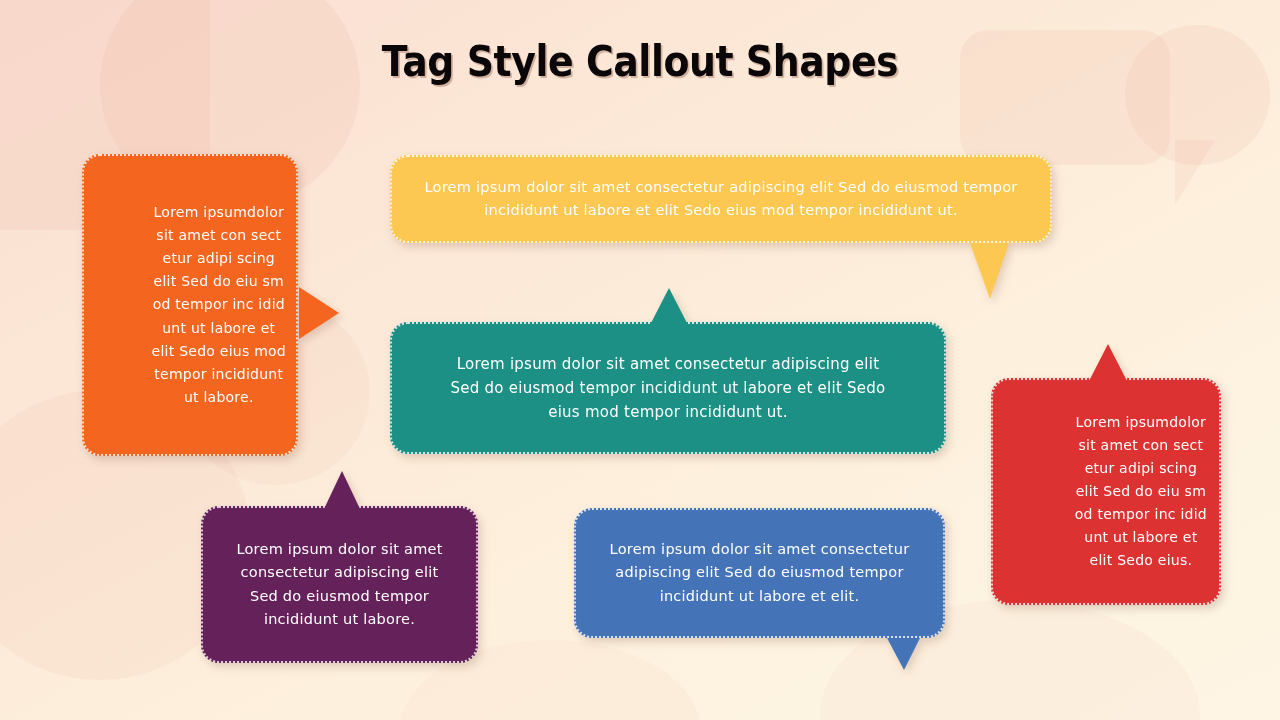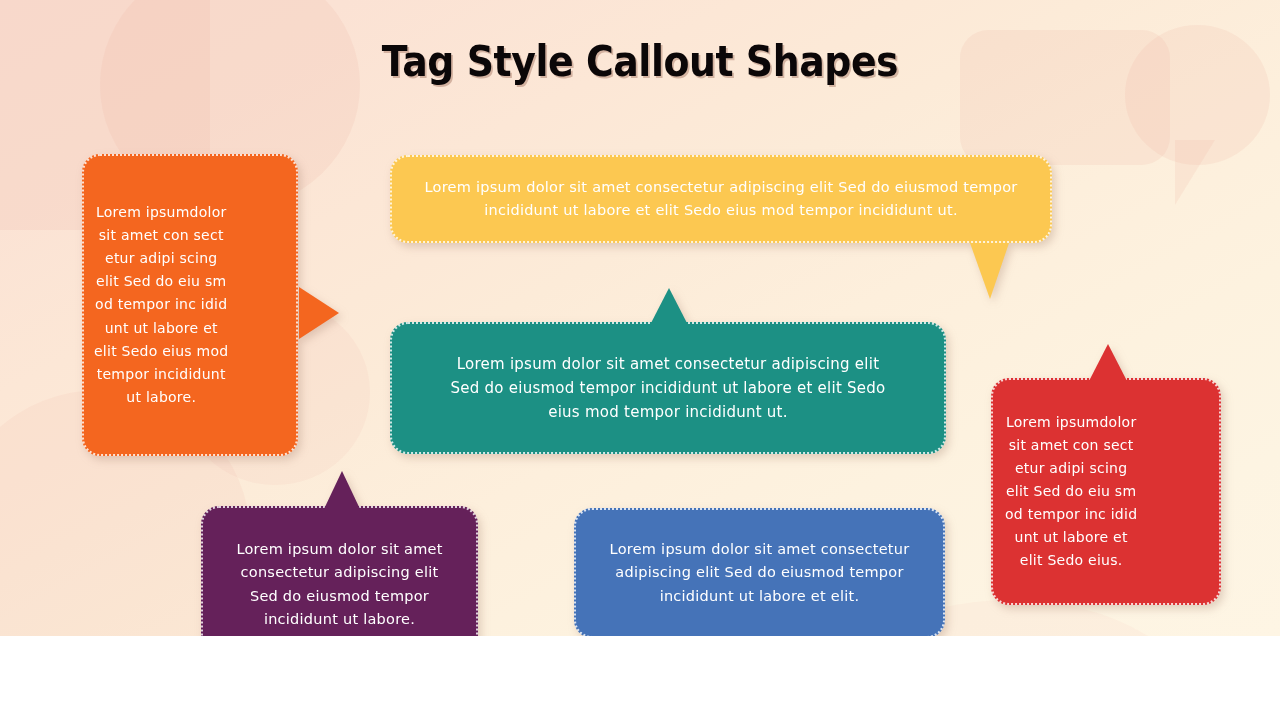--- a/index.html
+++ b/index.html
@@ -9,21 +9,21 @@
   body {
     width: 1280px;
     height: 720px;
     overflow: hidden;
     font-family: "DejaVu Sans", sans-serif;
   }
 
   #slide {
     position: relative;
     width: 1280px;
-    height: 636px;
+    height: 720px;
     overflow: hidden;
     background: linear-gradient(152deg,
         #FBE0D4 0%,
         #FBE2D4 14%,
         #FCE7D6 30%,
         #FCEBD8 44%,
         #FDEFDC 58%,
         #FDF2DF 72%,
         #FDF4E2 86%,
         #FEF5E4 100%);
@@ -66,21 +66,21 @@
   }
 
   
   .callout {
     position: absolute;
     box-sizing: border-box;
     border-radius: 18px;
     border: 2px dotted rgba(255, 255, 255, 0.80);
     display: flex;
     align-items: center;
-    justify-content: flex-start;
+    justify-content: flex-end;
     filter: drop-shadow(3px 4px 4px rgba(150, 110, 95, 0.28));
   }
   .callout .txt {
     color: #ffffff;
     text-align: center;
     font-family: "DejaVu Sans", sans-serif;
     font-size: 14.5px;
     line-height: 1.62;
     letter-spacing: 0.25px;
     padding: 0 16px;

